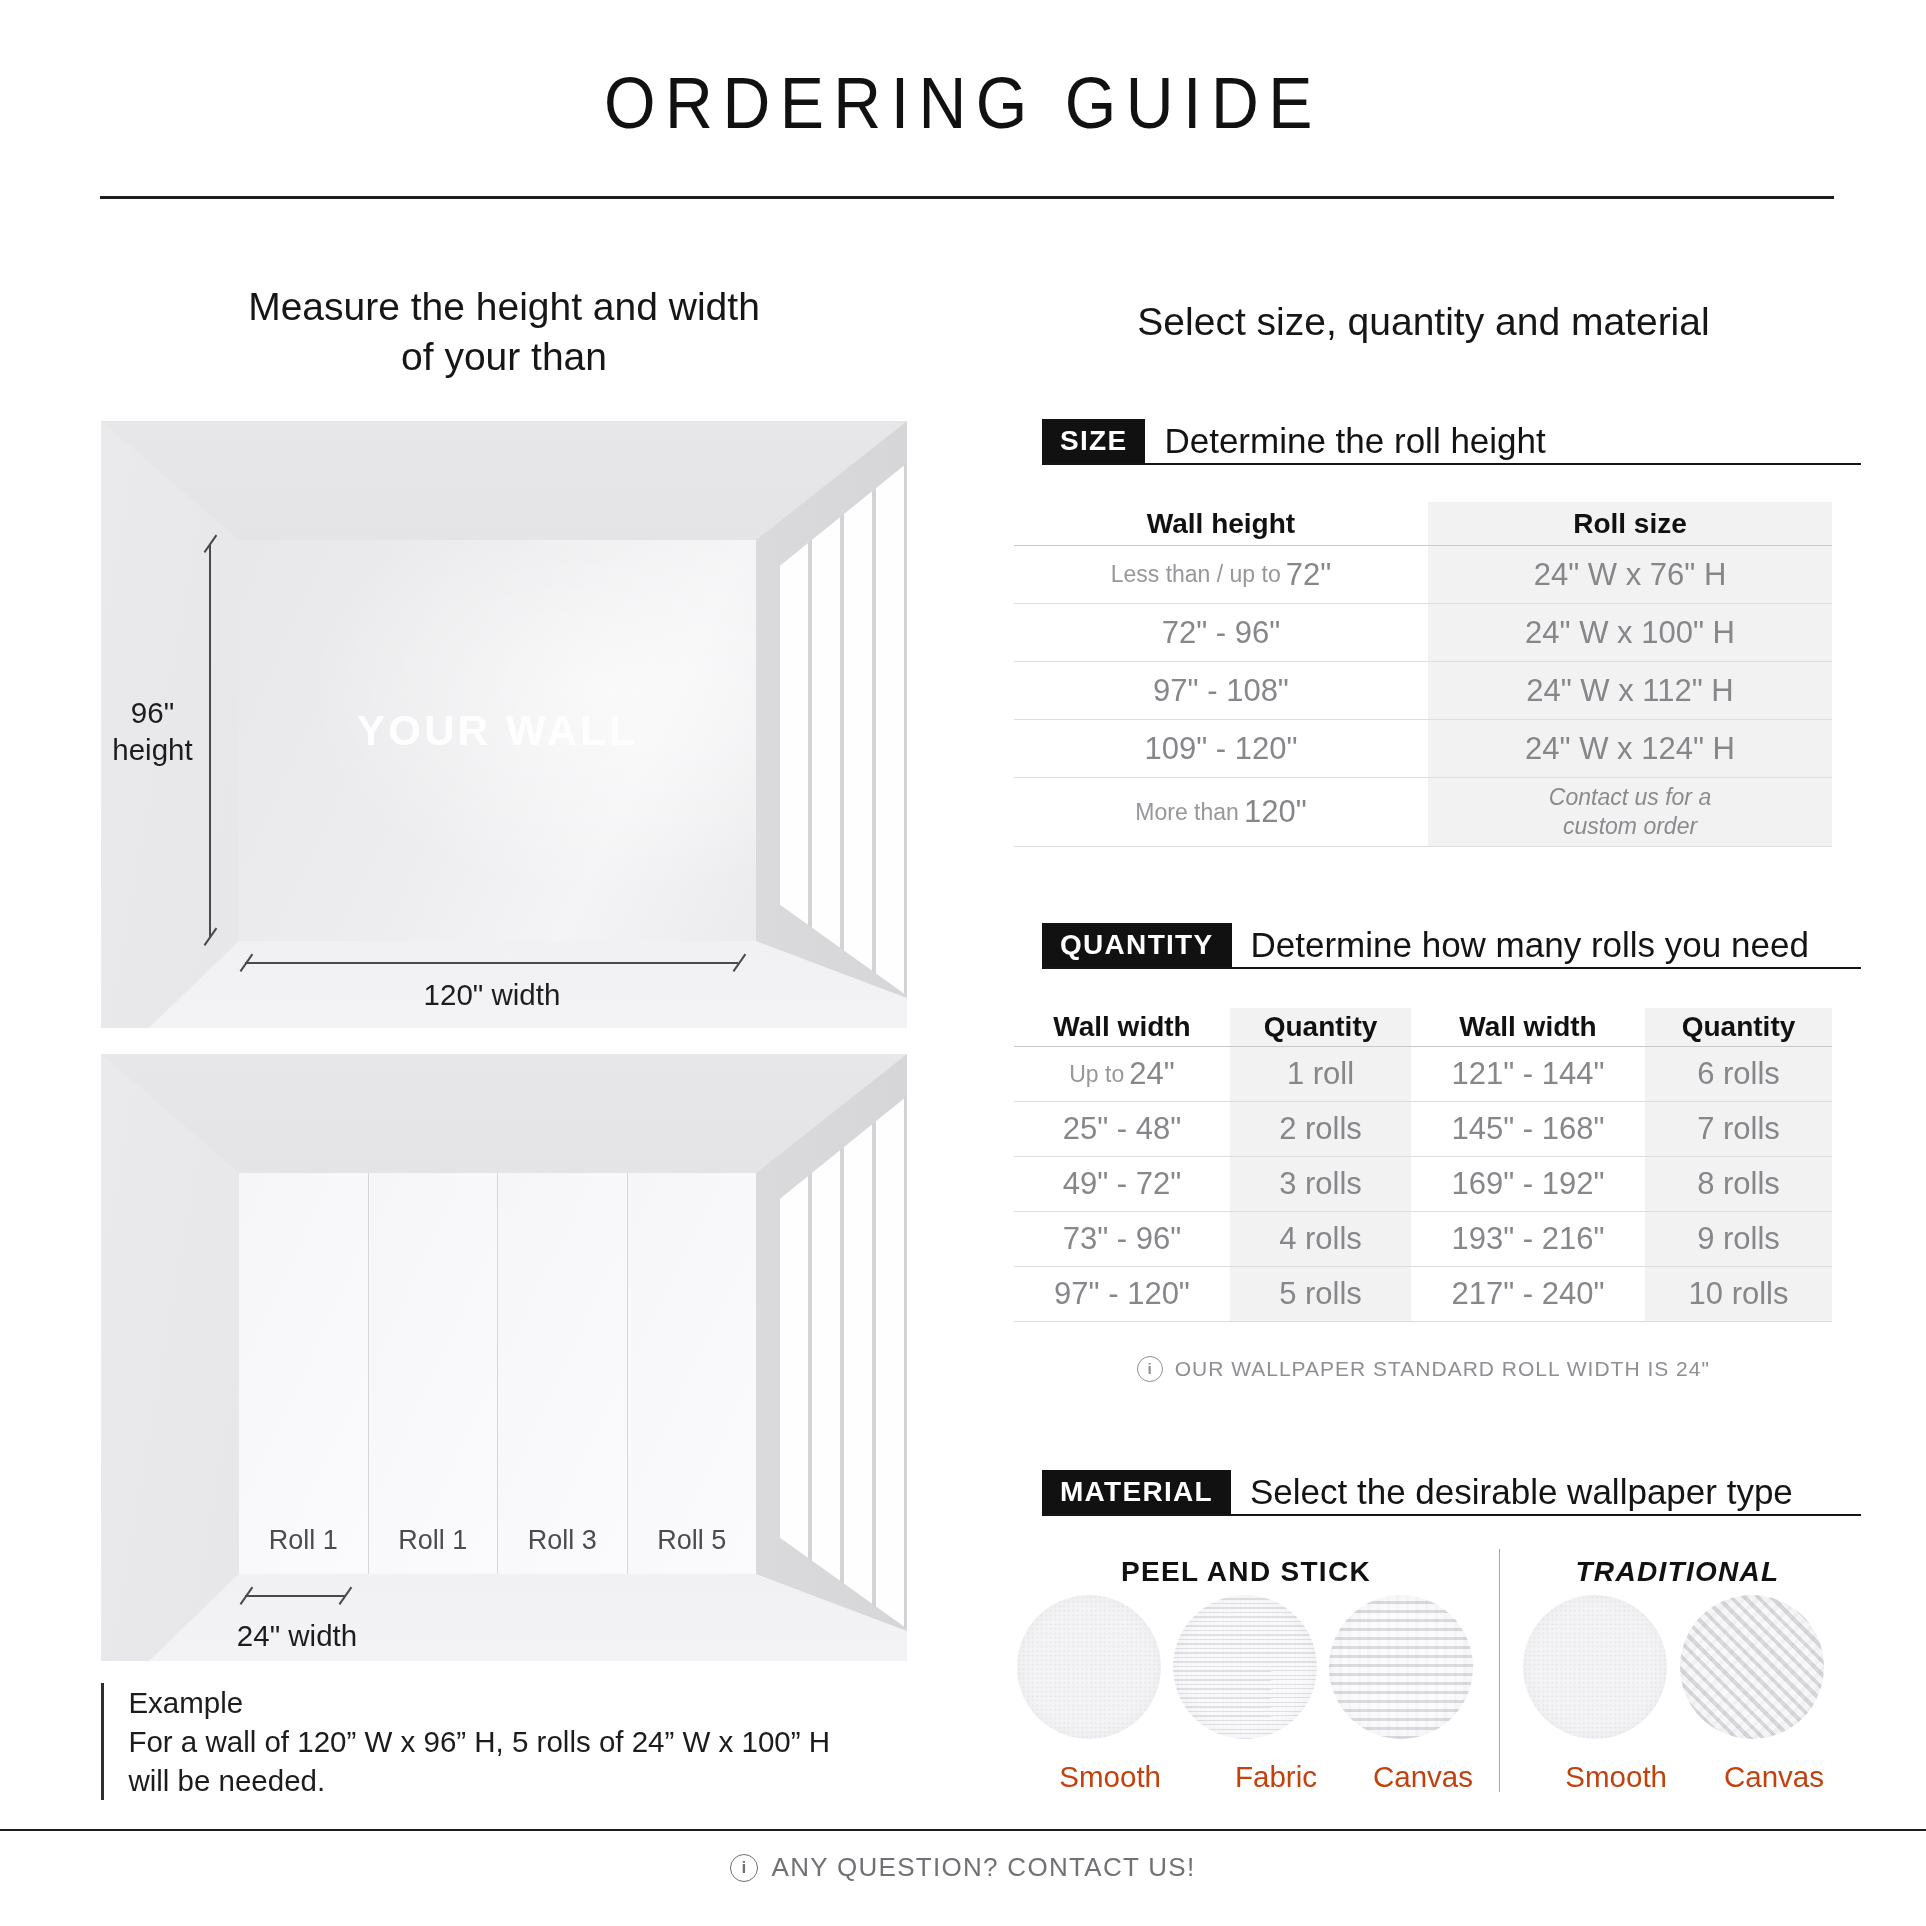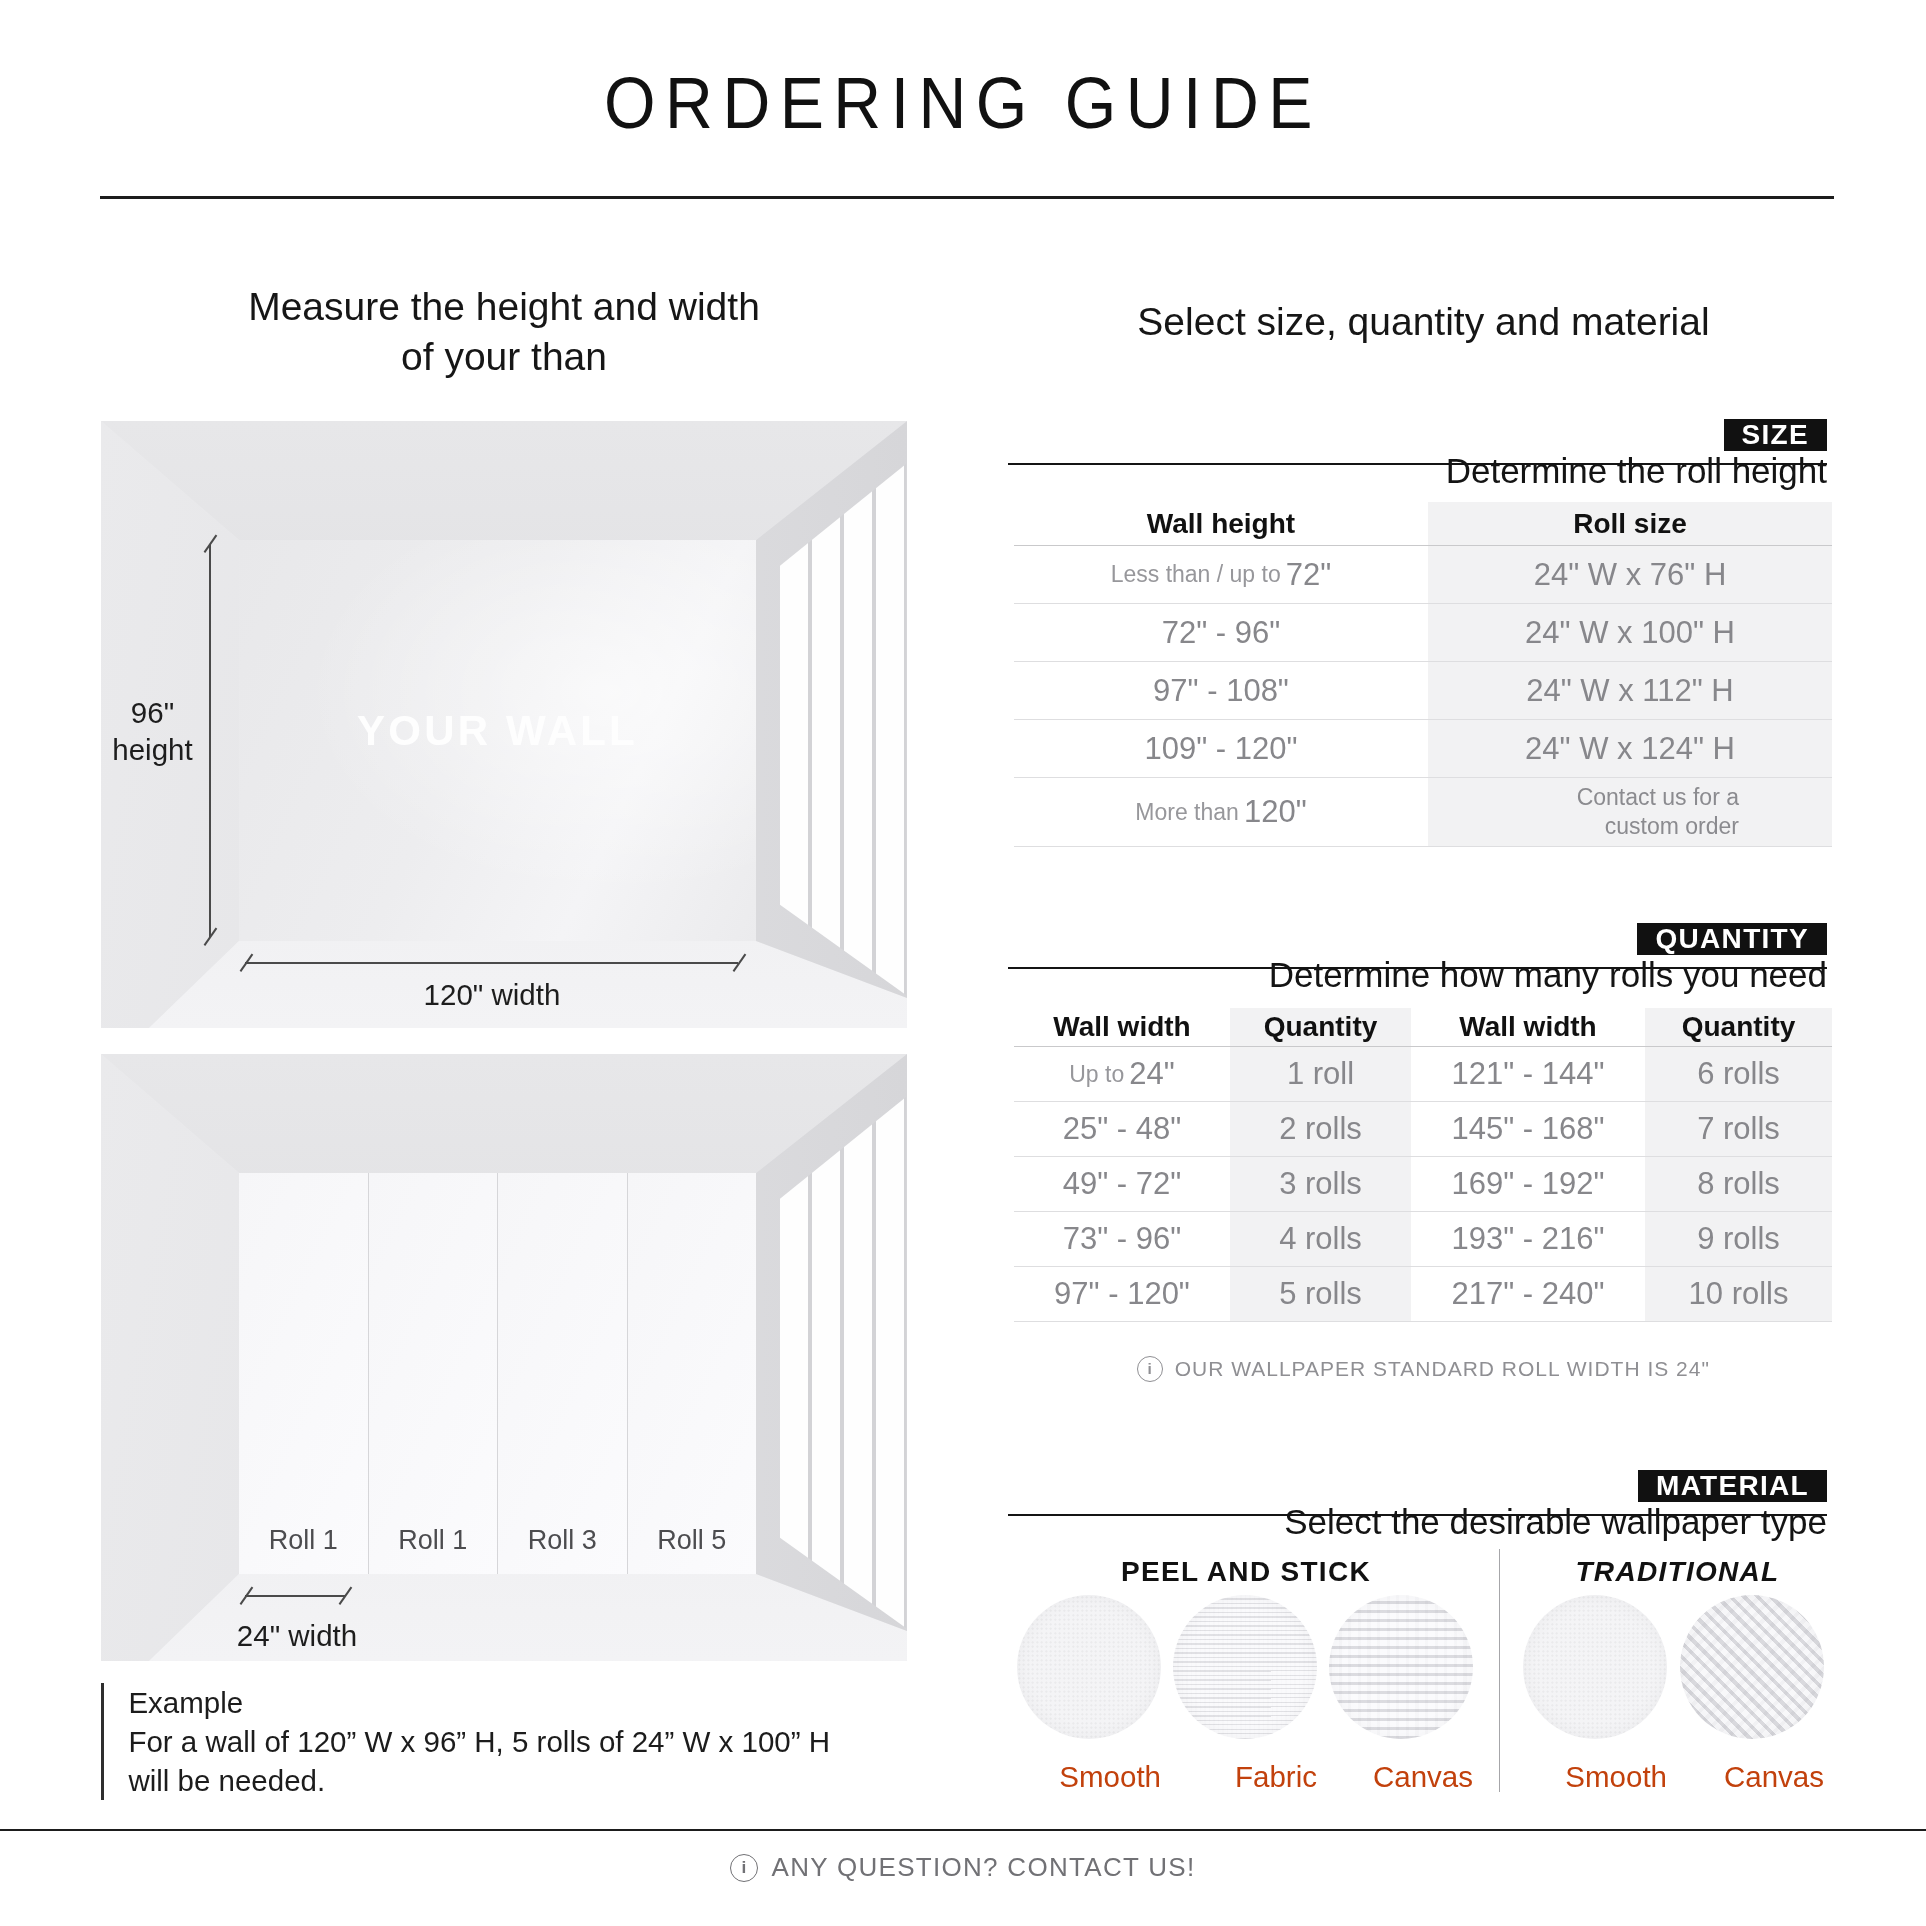--- a/index.html
+++ b/index.html
@@ -48,37 +48,37 @@
   .dim{position:absolute;background:#4a4a4a;}
   .tick{position:absolute;width:20.5px;height:1.9px;background:#4a4a4a;}
   .dim-label{position:absolute;font-size:29.5px;color:#1d1d1d;text-align:center;}
   .vlabel{line-height:37px;}
 
   
   .example{position:absolute;left:101px;top:1683px;width:803px;border-left:3.2px solid #2e2e2e;
            padding-left:24.4px;font-size:29.5px;line-height:39px;color:#1c1c1c;}
 
   
-  .section-head{position:absolute;left:1008px;width:819px;height:44px;display:flex;align-items:flex-end;
-                border-bottom:2.6px solid #141414;flex-direction:column;}
+  .section-head{position:absolute;left:1042px;width:819px;height:44px;display:flex;align-items:center;
+                border-bottom:2.6px solid #141414;}
   .badge{display:inline-flex;align-items:center;height:44px;padding:0 18px;background:#111111;
          color:#ffffff;font-size:28px;font-weight:600;letter-spacing:1.3px;}
   .sub{margin-left:19px;font-size:35px;color:#141414;white-space:nowrap;}
 
   .grid{position:absolute;left:1014px;display:grid;}
   .cell{display:flex;align-items:center;justify-content:center;border-bottom:1.3px solid #dedee0;}
   .cell.hdr{font-size:28px;font-weight:600;color:#111;border-bottom:1.3px solid #c9c9cb;}
   .alt{background:#f2f2f3;}
   .big{font-size:31px;color:#87878b;}
   .prefix{font-size:23px;color:#97979b;margin-right:5.1px;}
   .val{font-size:31px;color:#87878b;}
   #size-table{top:502px;width:819px;grid-template-columns:414px 404px;
               grid-template-rows:44px 58px 58px 58px 58px 69px;}
   #size-table .cell:nth-child(2n){}
-  .custom-order{font-size:23px;line-height:29.5px;color:#8b8b8f;text-align:right;max-width:218px;}
+  .custom-order{font-size:23px;line-height:29.5px;color:#8b8b8f;text-align:center;max-width:218px;font-style:italic;}
   #qty-table{top:1008px;width:819px;grid-template-columns:216px 181px 234px 187px;
              grid-template-rows:39px 55px 55px 55px 55px 55px;}
 
   .note-row{position:absolute;left:1014px;top:1356px;width:819px;display:flex;align-items:center;
             justify-content:center;gap:11.6px;color:#8f8f93;font-size:21px;letter-spacing:1px;}
   .info-icon{display:inline-flex;align-items:center;justify-content:center;border-radius:50%;
              border:1.9px solid #8f8f93;color:#8f8f93;font-size:15.4px;width:26px;height:26px;
              box-sizing:border-box;font-weight:600;}
 
   .group-label{position:absolute;top:1540px;font-size:28px;font-weight:600;letter-spacing:1.3px;color:#111;text-align:center;margin-top:16px;}

